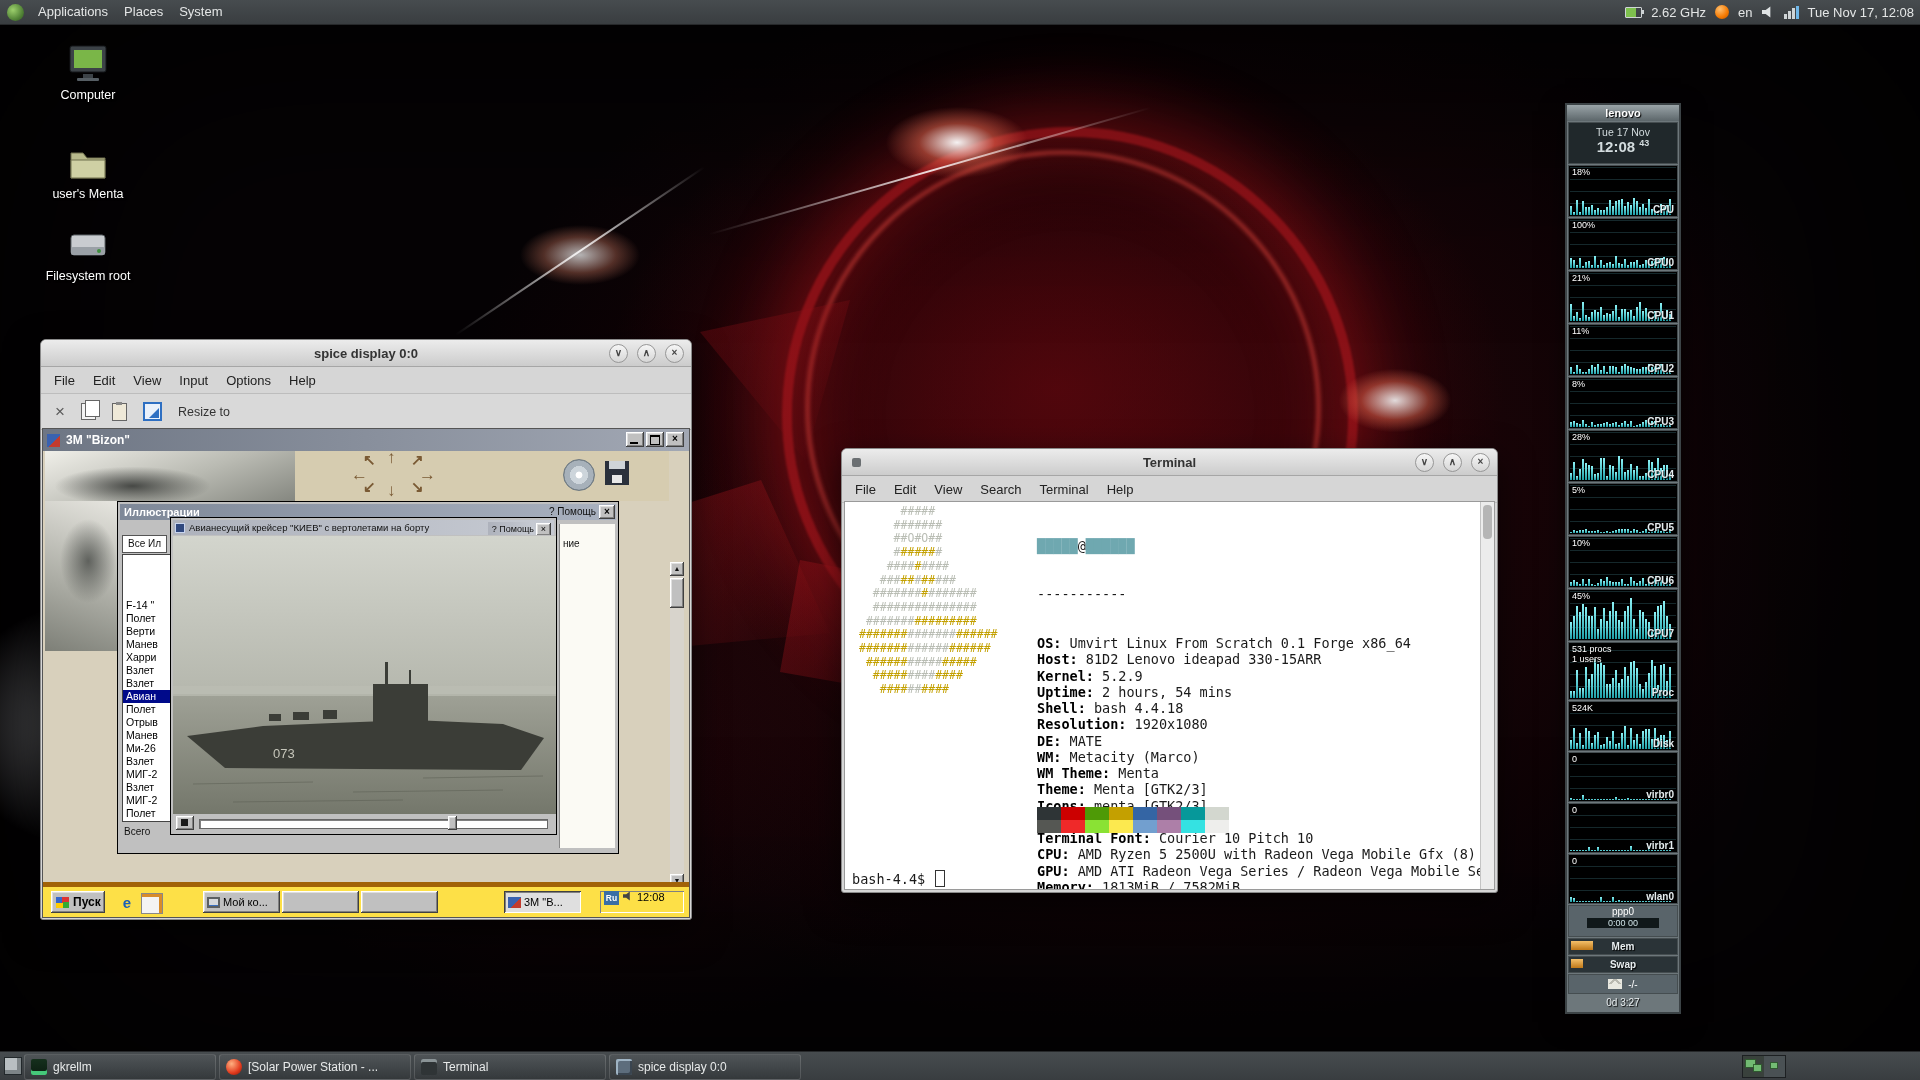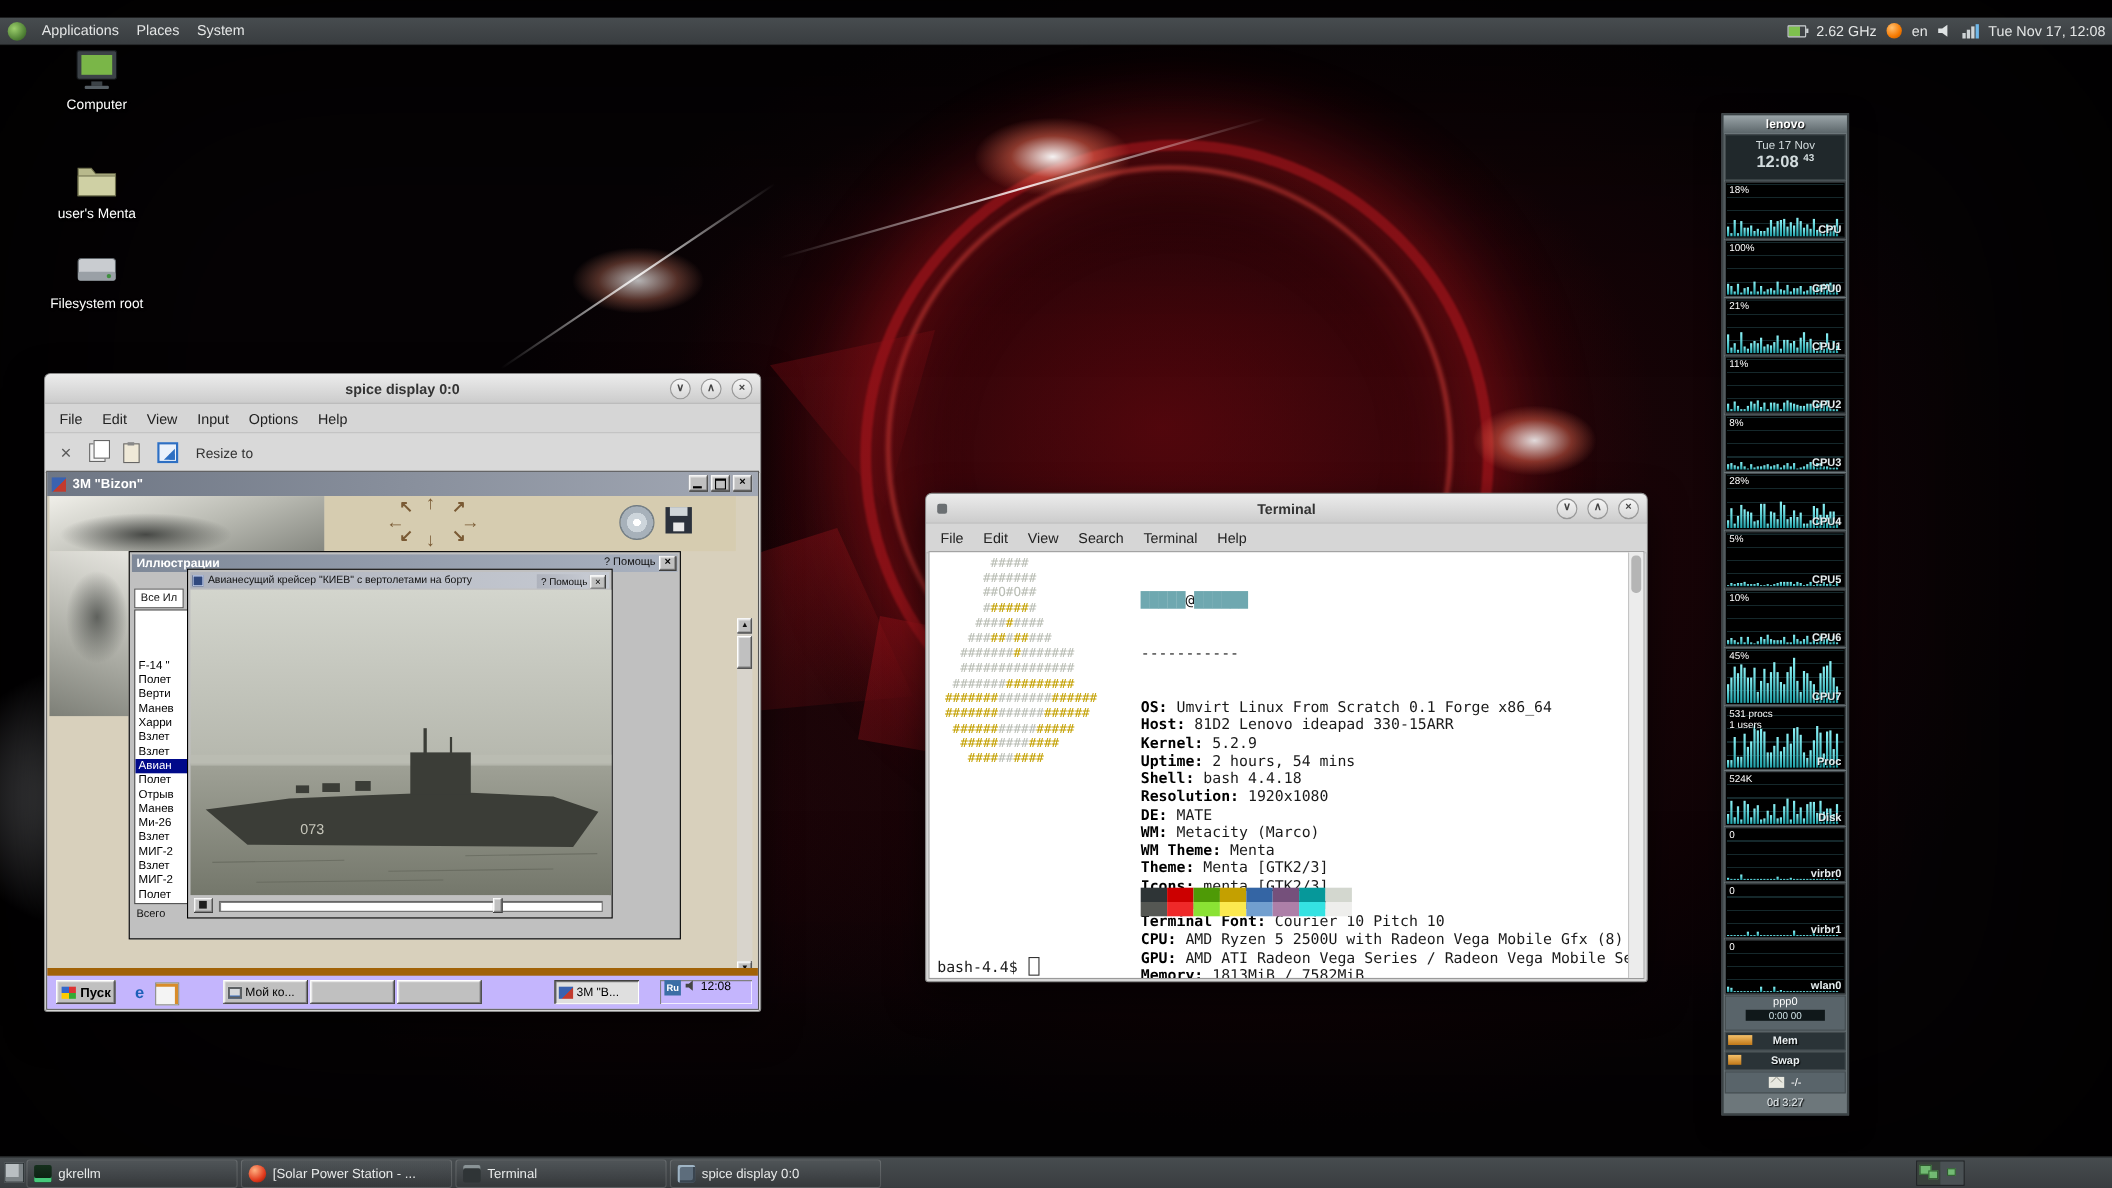--- a/index.html
+++ b/index.html
@@ -30,21 +30,21 @@
   .s1{left:700px;top:170px;width:460px;transform:rotate(-16deg);}
   .s2{left:430px;top:250px;width:300px;transform:rotate(-34deg);}
   .shard{position:absolute;opacity:.8;}
   .sh1{left:600px;top:480px;width:230px;height:170px;background:linear-gradient(135deg,rgba(190,24,32,.55),rgba(60,5,8,.1));clip-path:polygon(0 30%,70% 0,100% 90%,20% 100%);}
   .sh2{left:780px;top:560px;width:200px;height:140px;background:linear-gradient(115deg,rgba(170,20,28,.5),rgba(40,4,6,.05));clip-path:polygon(10% 0,100% 25%,80% 100%,0 80%);}
   .sh3{left:700px;top:300px;width:150px;height:160px;background:linear-gradient(150deg,rgba(150,16,24,.45),transparent);clip-path:polygon(0 20%,100% 0,70% 100%);}
 
   
   .panel{position:absolute;left:0;right:0;background:linear-gradient(#474c4f,#393d40);
          color:#e4e6e6;font-size:13px;}
-  .top-panel{top:16px;height:24px;border-bottom:1px solid #26282a;}
+  .top-panel{top:0;height:24px;border-bottom:1px solid #26282a;}
   .bottom-panel{bottom:0;height:28px;border-top:1px solid #26282a;}
   .tp-left{position:absolute;left:4px;top:0;height:24px;display:flex;align-items:center;}
   .mate-logo{width:17px;height:17px;border-radius:50%;margin:0 6px 0 3px;
     background:radial-gradient(circle at 35% 35%,#9ccf6c,#4e7f34 65%,#2e4f1e);}
   .tp-menu{padding:0 8px;line-height:24px;}
   .tp-right{position:absolute;right:6px;top:0;height:24px;display:flex;align-items:center;gap:9px;}
   .batt{width:15px;height:9px;border:1px solid #cfd4d6;border-radius:1px;background:linear-gradient(90deg,#7ec04e 70%,transparent 70%);position:relative;}
   .batt::after{content:"";position:absolute;right:-3px;top:2px;width:2px;height:4px;background:#cfd4d6;}
   .orange-dot{width:14px;height:14px;border-radius:50%;background:radial-gradient(circle at 35% 30%,#ffc070,#f57900 60%,#b35400);}
   .speaker{width:13px;height:12px;background:#dfe3e4;clip-path:polygon(0 33%,32% 33%,68% 4%,68% 96%,32% 67%,0 67%);}
@@ -167,21 +167,21 @@
   .vid-help{position:absolute;right:20px;top:2px;height:15px;font-size:9px;line-height:15px;color:#101010;background:inherit;padding-left:4px;}
   .vid-x{position:absolute;right:3px;top:3px;width:15px;height:13px;background:#c0c0c0;font-size:9px;line-height:12px;text-align:center;color:#000;}
   .vid-scene{position:absolute;left:2px;right:2px;top:18px;height:278px;}
   .vid-controls{position:absolute;left:2px;right:2px;bottom:2px;height:18px;background:#c0c0c0;}
   .vid-stop{position:absolute;left:3px;top:2px;width:18px;height:14px;background:#c0c0c0;}
   .vid-stop i{position:absolute;left:5px;top:3px;width:7px;height:7px;background:#1c1c1c;}
   .vid-track{position:absolute;left:26px;right:6px;top:5px;height:8px;background:#fff;box-shadow:inset 1px 1px 0 #808080, inset -1px -1px 0 #fff;border:1px solid #666;}
   .vid-thumb{position:absolute;top:-4px;width:9px;height:14px;background:#c0c0c0;}
 
   
-  .vm-bar{position:absolute;left:0;right:0;bottom:0;height:30px;background:#c4b5fd;border-top:7px solid #a16207;}
+  .vm-bar{position:absolute;left:0;right:0;bottom:0;height:30px;background:#fde047;border-top:5px solid #a16207;}
   .vm-start{position:absolute;left:8px;top:4px;width:54px;height:22px;background:#c0c0c0;
     display:flex;align-items:center;font-weight:bold;font-size:12px;color:#000;}
   .winflag{width:13px;height:11px;margin:0 4px 0 5px;
     background:conic-gradient(#d33 0 25%, #3a3 0 50%, #fc0 0 75%, #36c 0);}
   .vm-qicon{position:absolute;top:6px;width:20px;height:19px;}
   .q-e{left:74px;color:#1b5fb8;font-weight:bold;font-size:15px;text-align:center;line-height:19px;}
   .q-pencil{left:98px;background:#f4f4f4;border:1px solid #888;box-shadow:inset -3px 3px 0 #d88c2a;}
   .vm-task{position:absolute;top:4px;width:77px;height:22px;background:#c0c0c0;display:flex;align-items:center;overflow:hidden;}
   .vm-task.pressed{background:#dfdfdf;}
   .vmt-ico{width:13px;height:11px;margin:0 3px 0 4px;flex:none;}
@@ -968,20 +968,23 @@
         </div>
 
 
         <div class="illus">
           <div class="il-title">
             <span>Иллюстрации</span>
             <span class="il-help">? Помощь</span>
             <span class="il-x b-out">×</span>
           </div>
           <div class="il-filter">Все Ил</div>
+          <div class="il-white">
+            <span class="il-frag">ние</span>
+          </div>
           <div class="ilist" id="illus-list">
               <div class="ilist-item">F-14 "</div>
               <div class="ilist-item">Полет</div>
               <div class="ilist-item">Верти</div>
               <div class="ilist-item">Манев</div>
               <div class="ilist-item">Харри</div>
               <div class="ilist-item">Взлет</div>
               <div class="ilist-item">Взлет</div>
               <div class="ilist-item sel">Авиан</div>
               <div class="ilist-item">Полет</div>

